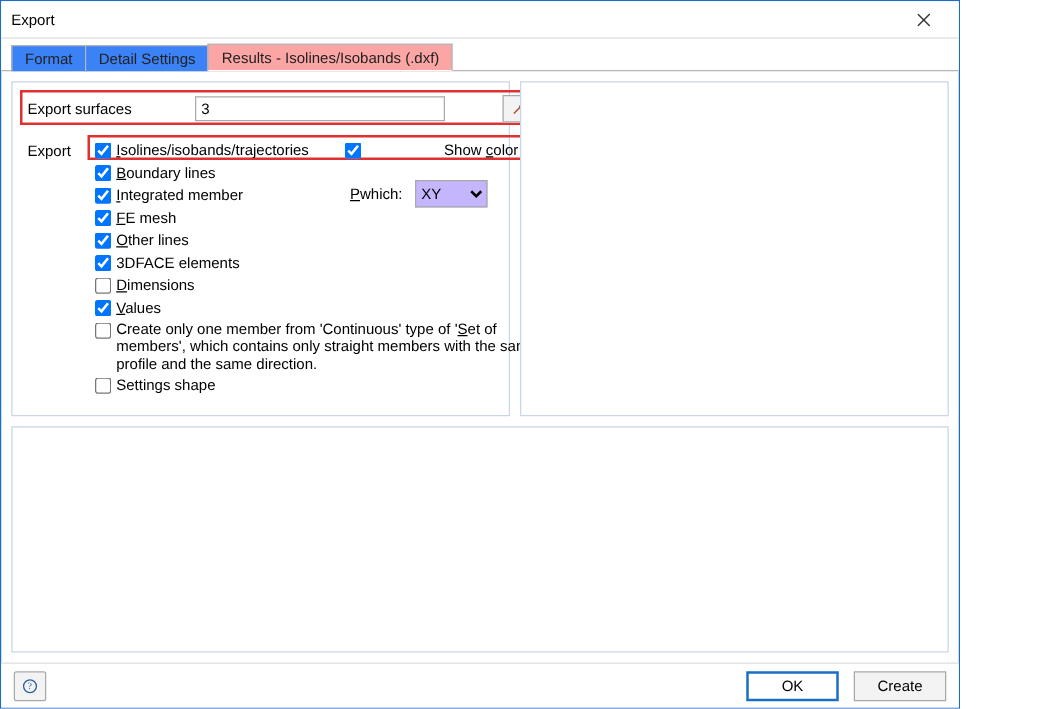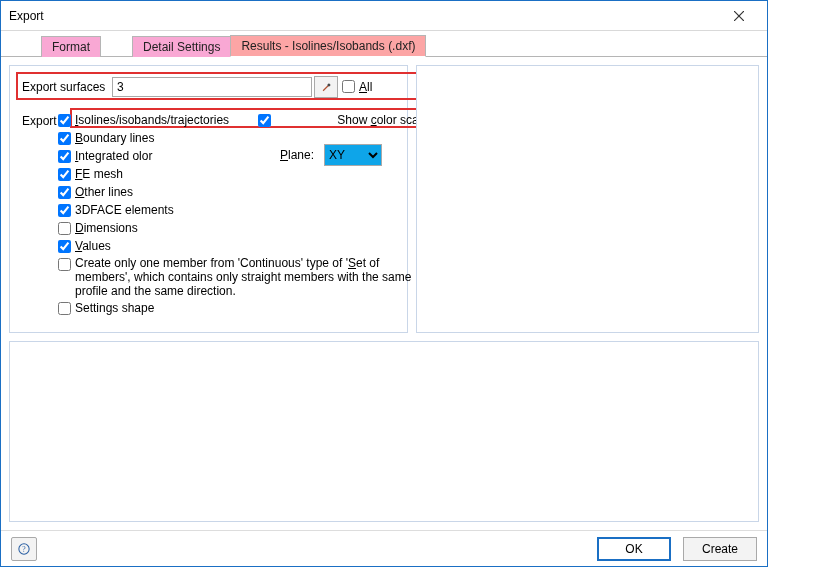--- a/index.html
+++ b/index.html
@@ -42,21 +42,21 @@
   .tab {
     padding: 3px 10px;
     border: 1px solid #b5b5b5;
     border-bottom: none;
     background: #fff;
     margin-right: -1px;
     position: relative;
     font-size: 12px;
     color: #222;
   }
-  .tab.inactive { background: #f9a8d4; top: 1px; margin-left: 32px; }
+  .tab.inactive { background: #3b82f6; top: 1px; }
   .tab.active {
     background: #fca5a5;
     border-bottom: 1px solid #fff;
     top: 1px;
     z-index: 2;
   }
   .content {
     flex: 1;
     padding: 8px;
     display: flex; flex-direction: column;
@@ -88,21 +88,21 @@
   .hl-top {
     left: 6px; top: 6px; width: 424px; height: 28px;
   }
   .hl-checks {
     left: 60px; top: 42px; width: 370px; height: 20px;
   }
   
   .surface-row {
     position: absolute;
     left: 12px; top: 10px;
-    display: flex; align-items: center;
+    display: flex; align-items: center; gap: 44px;
   }
   .surface-row .lbl { width: 90px; }
   .surface-row input[type="text"] {
     width: 200px; height: 20px;
     border: 1px solid #a9a9a9;
     padding: 0 4px;
     font-size: 12px;
   }
   .pick-btn {
     width: 24px; height: 22px;
@@ -116,21 +116,21 @@
     display: inline-flex; align-items: flex-start;
     margin-left: 4px;
   }
   .all-chk input { margin: 0 4px 0 0; }
   .export-lbl {
     position: absolute;
     left: 12px; top: 48px;
   }
   .opts {
     position: absolute;
-    left: 48px; top: 46px;
+    left: 66px; top: 46px;
     width: 370px;
   }
   .chk {
     display: flex; align-items: flex-start;
     margin-bottom: 2px;
     line-height: 16px;
   }
   .chk input { margin: 2px 4px 0 0; }
   .chk-row-inline {
     display: flex;
@@ -139,21 +139,21 @@
   .chk-row-inline .chk:last-child { flex: 1; justify-content: space-between; }
   .plane-row {
     position: absolute;
     left: 270px; top: 78px;
     display: flex; align-items: center;
   }
   .plane-row .plbl { margin-right: 10px; }
   .plane-row select {
     width: 58px; height: 22px;
     border: 1px solid #a9a9a9;
-    background: #0ea5e9;
+    background: #c4b5fd;
     font-size: 12px;
   }
   .u { text-decoration: underline; }
   .footer {
     height: 36px;
     border-top: 1px solid #ddd;
     display: flex; align-items: center;
     padding: 0 10px;
     background: #fff;
   }
@@ -237,21 +237,21 @@
               <span><span>Show </span><span class="u">c</span><span>olor scale</span></span>
             </label>
           </div>
 
           <label class="chk">
             <input type="checkbox" checked="" style="">
             <span><span class="u">B</span><span>oundary lines</span></span>
           </label>
           <label class="chk">
             <input type="checkbox" checked="" style="">
-            <span><span class="u">I</span><span>ntegrated olor</span></span>
+            <span><span class="u">I</span><span>ntegrated member</span></span>
           </label>
           <label class="chk">
             <input type="checkbox" checked="" style="">
             <span><span class="u">F</span><span>E mesh</span></span>
           </label>
           <label class="chk">
             <input type="checkbox" checked="" style="">
             <span><span class="u">O</span><span>ther lines</span></span>
           </label>
           <label class="chk">
@@ -270,21 +270,21 @@
             <input type="checkbox" style="">
             <span class="multi"><span>Create only one member from 'Continuous' type of '</span><span class="u">S</span><span>et of members', which contains only straight members with the same profile and the same direction.</span></span>
           </label>
           <label class="chk">
             <input type="checkbox" style="">
             <span>Settings shape</span>
           </label>
         </div>
 
         <div class="plane-row">
-          <span class="plbl"><span class="u">P</span><span>lane:</span></span>
+          <span class="plbl"><span class="u">P</span><span>which:</span></span>
           <select>
             <option>XY</option>
           </select>
         </div>
 
       </div>
       <div class="panel right"></div>
     </div>
     <div class="row-bottom"></div>
   </div>

